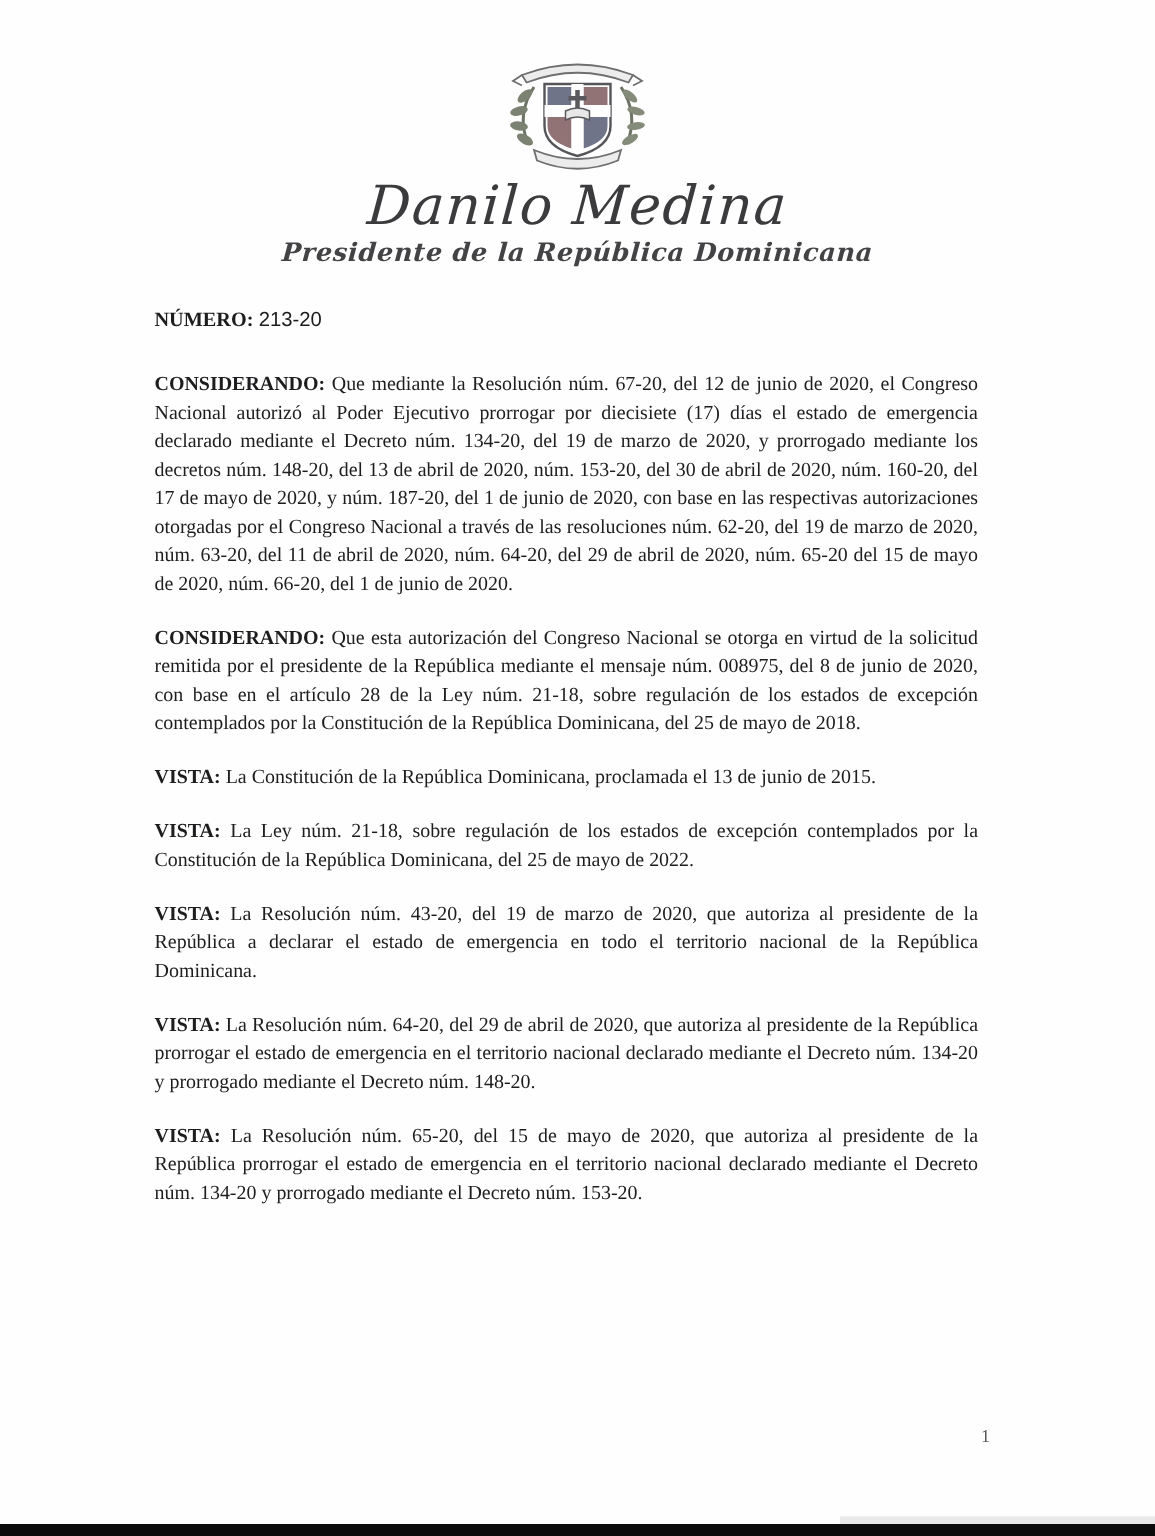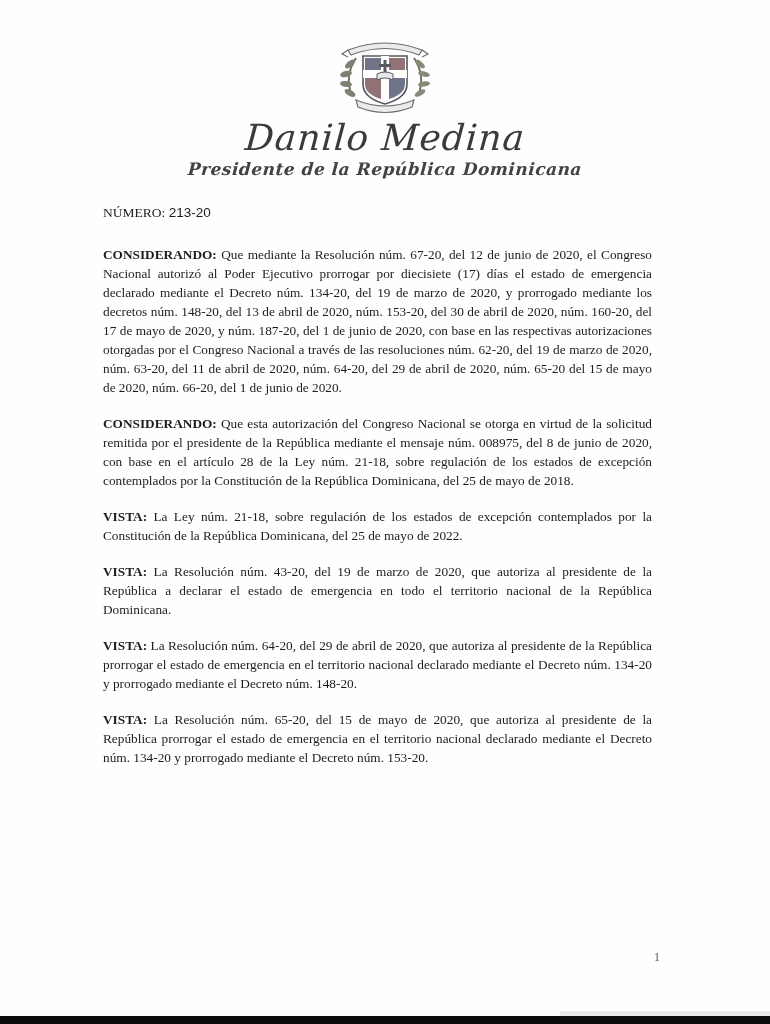--- a/index.html
+++ b/index.html
@@ -50,21 +50,21 @@
   .doc-body {
     position: absolute;
     top: 203px; left: 103px;
     width: 565px;
   }
   .number-line {
     margin: 0 0 23px 0;
     font-size: 14px;
     line-height: 19px;
   }
-  .number-line .lead { font-weight: normal; font-size: 13.5px; }
+  .number-line .lead { font-weight: bold; font-size: 13.5px; }
   .number-line .num {
     font-family: "Liberation Sans", sans-serif;
     font-size: 13.5px;
     text-align: center;
   }
   .para {
     margin: 0 16px 17px 0;
     font-size: 13.3px;
     line-height: 19px;
     text-align: justify;
@@ -130,20 +130,21 @@
     </svg>
     <div class="sig-name">Danilo Medina</div>
     <div class="sig-title">Presidente de la República Dominicana</div>
   </div>
 
   <div class="doc-body">
     <p class="number-line"><span class="lead">NÚMERO:</span> <span class="num">213-20</span></p>
     <div id="paragraphs">
         <p class="para"><span class="lead">CONSIDERANDO:</span><span> Que mediante la Resolución núm. 67-20, del 12 de junio de 2020, el Congreso Nacional autorizó al Poder Ejecutivo prorrogar por diecisiete (17) días el estado de emergencia declarado mediante el Decreto núm. 134-20, del 19 de marzo de 2020, y prorrogado mediante los decretos núm. 148-20, del 13 de abril de 2020, núm. 153-20, del 30 de abril de 2020, núm. 160-20, del 17 de mayo de 2020, y núm. 187-20, del 1 de junio de 2020, con base en las respectivas autorizaciones otorgadas por el Congreso Nacional a través de las resoluciones núm. 62-20, del 19 de marzo de 2020, núm. 63-20, del 11 de abril de 2020, núm. 64-20, del 29 de abril de 2020, núm. 65-20 del 15 de mayo de 2020, núm. 66-20, del 1 de junio de 2020.</span></p>
         <p class="para"><span class="lead">CONSIDERANDO:</span><span> Que esta autorización del Congreso Nacional se otorga en virtud de la solicitud remitida por el presidente de la República mediante el mensaje núm. 008975, del 8 de junio de 2020, con base en el artículo 28 de la Ley núm. 21-18, sobre regulación de los estados de excepción contemplados por la Constitución de la República Dominicana, del 25 de mayo de 2018.</span></p>
+        <p class="para"><span class="lead">VISTA:</span><span> La Constitución de la República Dominicana, proclamada el 13 de junio de 2015.</span></p>
         <p class="para"><span class="lead">VISTA:</span><span> La Ley núm. 21-18, sobre regulación de los estados de excepción contemplados por la Constitución de la República Dominicana, del 25 de mayo de 2022.</span></p>
         <p class="para"><span class="lead">VISTA:</span><span> La Resolución núm. 43-20, del 19 de marzo de 2020, que autoriza al presidente de la República a declarar el estado de emergencia en todo el territorio nacional de la República Dominicana.</span></p>
         <p class="para"><span class="lead">VISTA:</span><span> La Resolución núm. 64-20, del 29 de abril de 2020, que autoriza al presidente de la República prorrogar el estado de emergencia en el territorio nacional declarado mediante el Decreto núm. 134-20 y prorrogado mediante el Decreto núm. 148-20.</span></p>
         <p class="para"><span class="lead">VISTA:</span><span> La Resolución núm. 65-20, del 15 de mayo de 2020, que autoriza al presidente de la República prorrogar el estado de emergencia en el territorio nacional declarado mediante el Decreto núm. 134-20 y prorrogado mediante el Decreto núm. 153-20.</span></p>
       </div>
   </div>
 
   <div class="page-number">1</div>
   <div class="scan-smudge"></div>
   <div class="scan-bar-bottom"></div>

